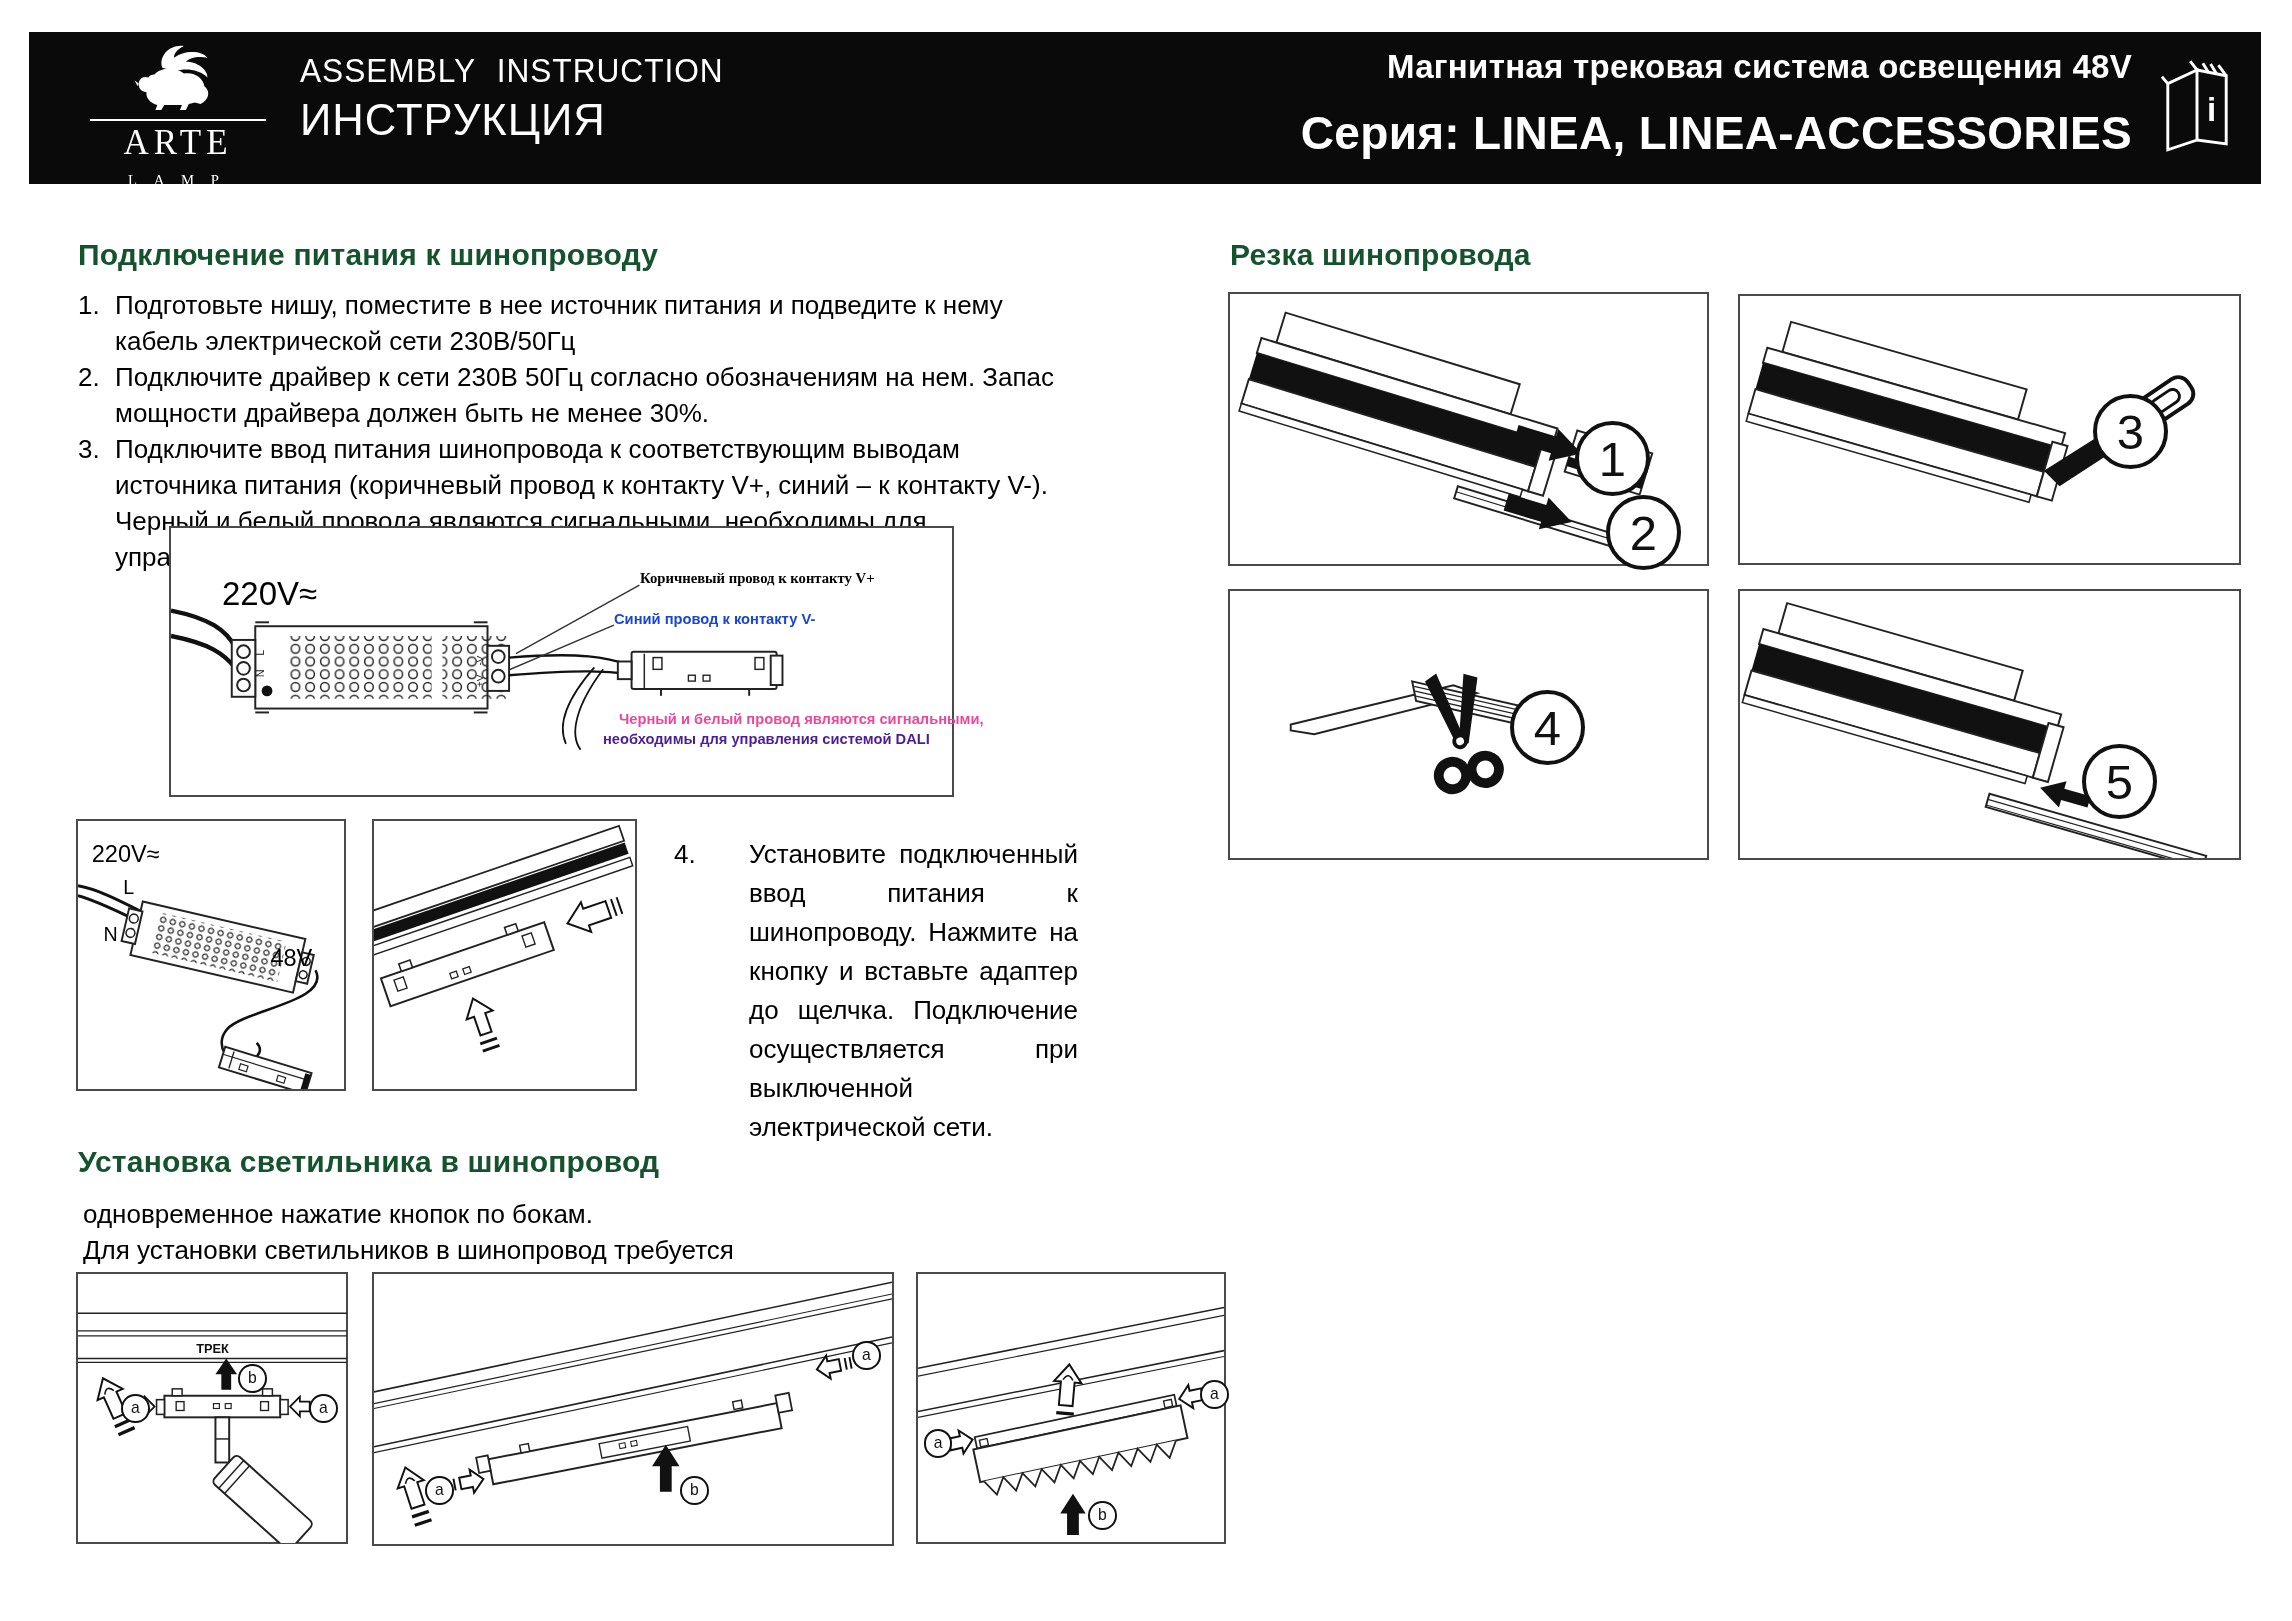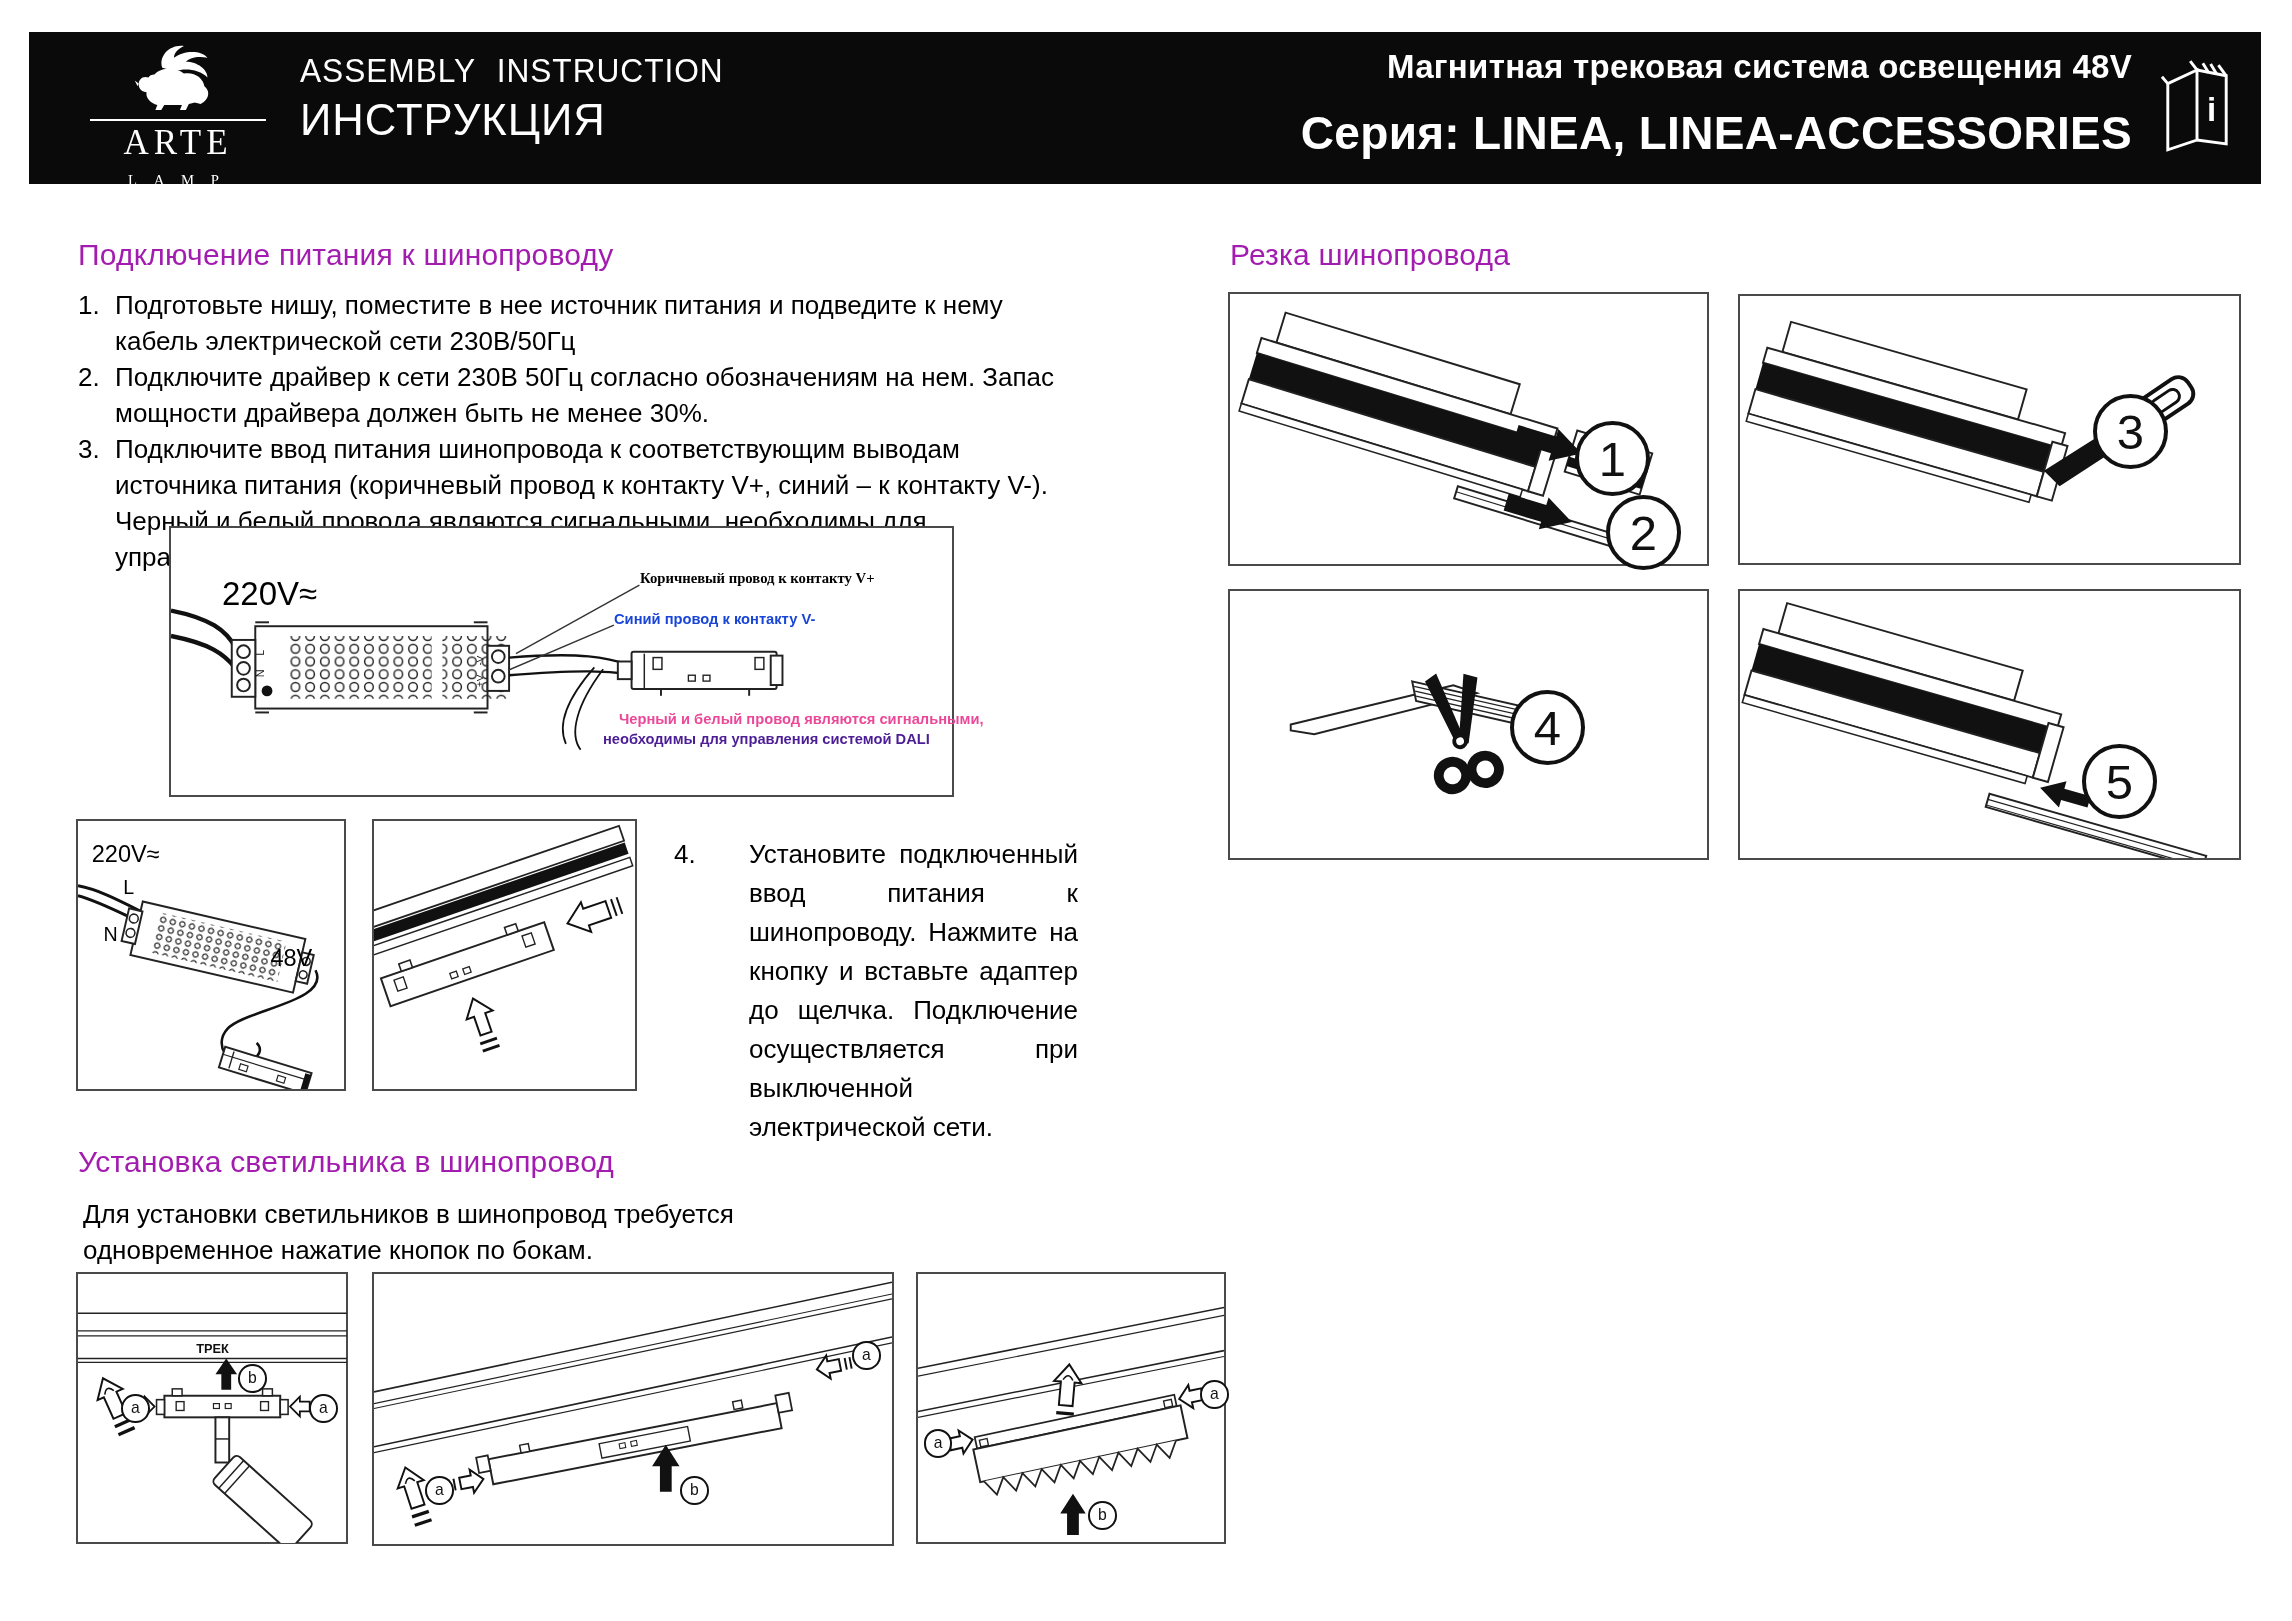--- a/index.html
+++ b/index.html
@@ -10,21 +10,21 @@
   .hdr{position:absolute;left:29px;top:32px;width:2232px;height:152px;background:#0a0a0a;color:#fff;}
   .brand{position:absolute;left:61px;top:7.8px;width:176px;text-align:center;}
   .brand-arte{font-family:"Liberation Serif", serif;font-size:35px;letter-spacing:4.9px;line-height:39px;border-top:2.5px solid #fff;padding-top:2px;margin-top:2px;}
   .brand-lamp{font-family:"Liberation Serif", serif;font-size:14.7px;letter-spacing:16.7px;text-indent:7.8px;margin-top:10px;}
   .hdr-t1{position:absolute;left:271px;top:19.6px;font-size:33px;letter-spacing:1px;word-spacing:11.8px;transform:scaleX(.96);transform-origin:left;}
   .hdr-t2{position:absolute;left:271px;top:62px;font-size:45px;letter-spacing:1px;transform:scaleX(.97);transform-origin:left;}
   .hdr-r{position:absolute;right:129px;top:15.7px;text-align:right;}
   .hdr-r1{font-size:33px;font-weight:700;letter-spacing:0.3px;}
   .hdr-r2{font-size:46px;font-weight:700;margin-top:20px;letter-spacing:0.3px;}
   
-  .h1{position:absolute;font-size:30px;font-weight:400;color:#a21caf;letter-spacing:0.2px;}
+  .h1{position:absolute;font-size:30px;font-weight:700;color:#14532d;letter-spacing:0.2px;}
   .body-col{position:absolute;font-size:26px;line-height:36px;color:#000;}
   .oli{display:flex;align-items:flex-start;}
   .oli .num{flex:none;width:37px;}
   .item4{position:absolute;font-size:26px;line-height:39px;}
   .item4 .num{position:absolute;left:0;top:0;}
   .item4 .txt{display:block;margin-left:75px;text-align:justify;}
   
   .fig{position:absolute;border:2px solid #4a4a4a;background:#fff;box-sizing:border-box;}
   .fig svg{position:absolute;left:0;top:0;}
   
@@ -310,22 +310,22 @@
         </g>
       </g>
     </svg>
     <div class="circle-step" style="left:342px;top:153px;">
       <span>5</span>
     </div>
   </div>
 
   <div class="h1" style="left:78px;top:1145px;">Установка светильника в шинопровод</div>
   <div class="body-col" style="left:83px;top:1196px;width:745px;">
+    <div>одновременное нажатие кнопок по бокам.</div>
     <div>Для установки светильников в шинопровод требуется</div>
-    <div>одновременное нажатие кнопок по бокам.</div>
   </div>
 
   <div class="fig" style="left:76px;top:1272px;width:272px;height:272px;">
     <svg width="269" height="269" viewBox="0 0 274 274">
       <line x1="0" y1="40" x2="274" y2="40" stroke="#222" stroke-width="1.6"></line>
       <line x1="0" y1="58" x2="274" y2="58" stroke="#222" stroke-width="1.2"></line>
       <line x1="0" y1="63" x2="274" y2="63" stroke="#222" stroke-width="1.2"></line>
       <line x1="0" y1="86" x2="274" y2="86" stroke="#222" stroke-width="1.6"></line>
       <line x1="0" y1="90" x2="274" y2="90" stroke="#222" stroke-width="1.2"></line>
       <text x="137" y="80" font-size="13" font-weight="bold" text-anchor="middle" fill="#111">ТРЕК</text>

